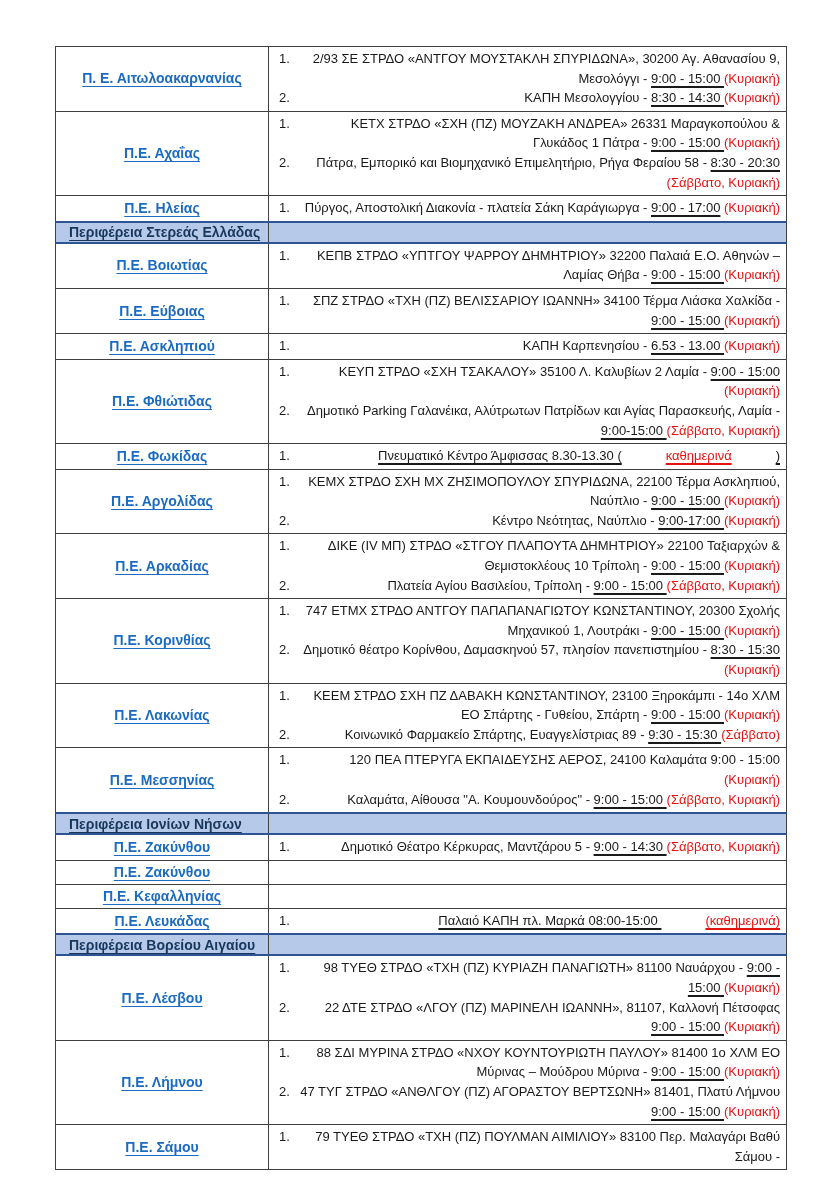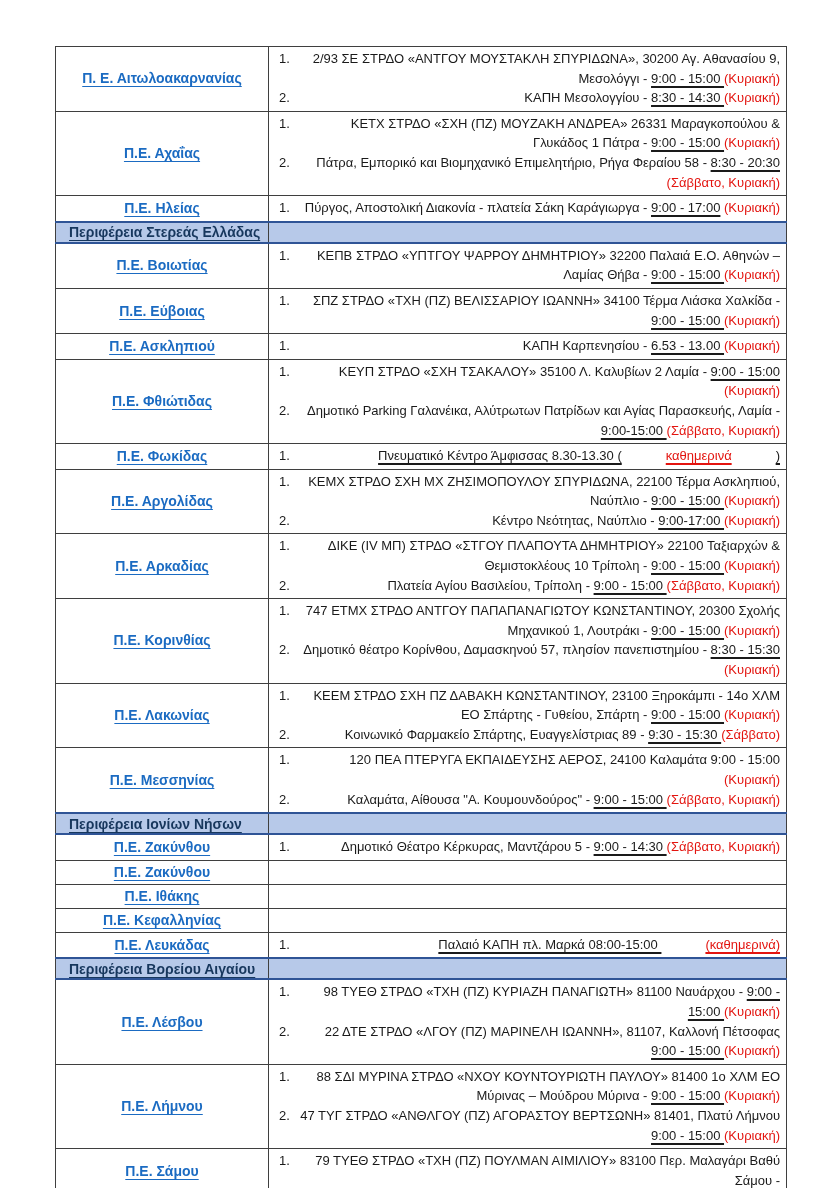--- a/index.html
+++ b/index.html
@@ -232,24 +232,20 @@
               <span class="item-num">1.</span>
               <span class="item-text"><span>Δημοτικό Θέατρο Κέρκυρας, Μαντζάρου 5 - </span><span class="seg-time">9:00 - 14:30 </span><span class="seg-day">(Σάββατο, Κυριακή)</span></span>
             </div>
           </td>
         </tr>
         <tr class="empty-row">
           <td class="region-cell"><span class="region-link">Π.Ε. Ζακύνθου</span></td>
           <td class="items-cell"></td>
         </tr>
         <tr class="empty-row">
-          <td class="region-cell"><span class="region-link">Π.Ε. Ιθάκης</span></td>
-          <td class="items-cell"></td>
-        </tr>
-        <tr class="empty-row">
           <td class="region-cell"><span class="region-link">Π.Ε. Κεφαλληνίας</span></td>
           <td class="items-cell"></td>
         </tr>
         <tr>
           <td class="region-cell"><span class="region-link">Π.Ε. Λευκάδας</span></td>
           <td class="items-cell">
             <div class="item">
               <span class="item-num">1.</span>
               <span class="item-text"><span class="seg-u">Παλαιό ΚΑΠΗ πλ. Μαρκά 08:00-15:00  </span><span class="seg-day seg-u">(καθημερινά)</span></span>
             </div>

